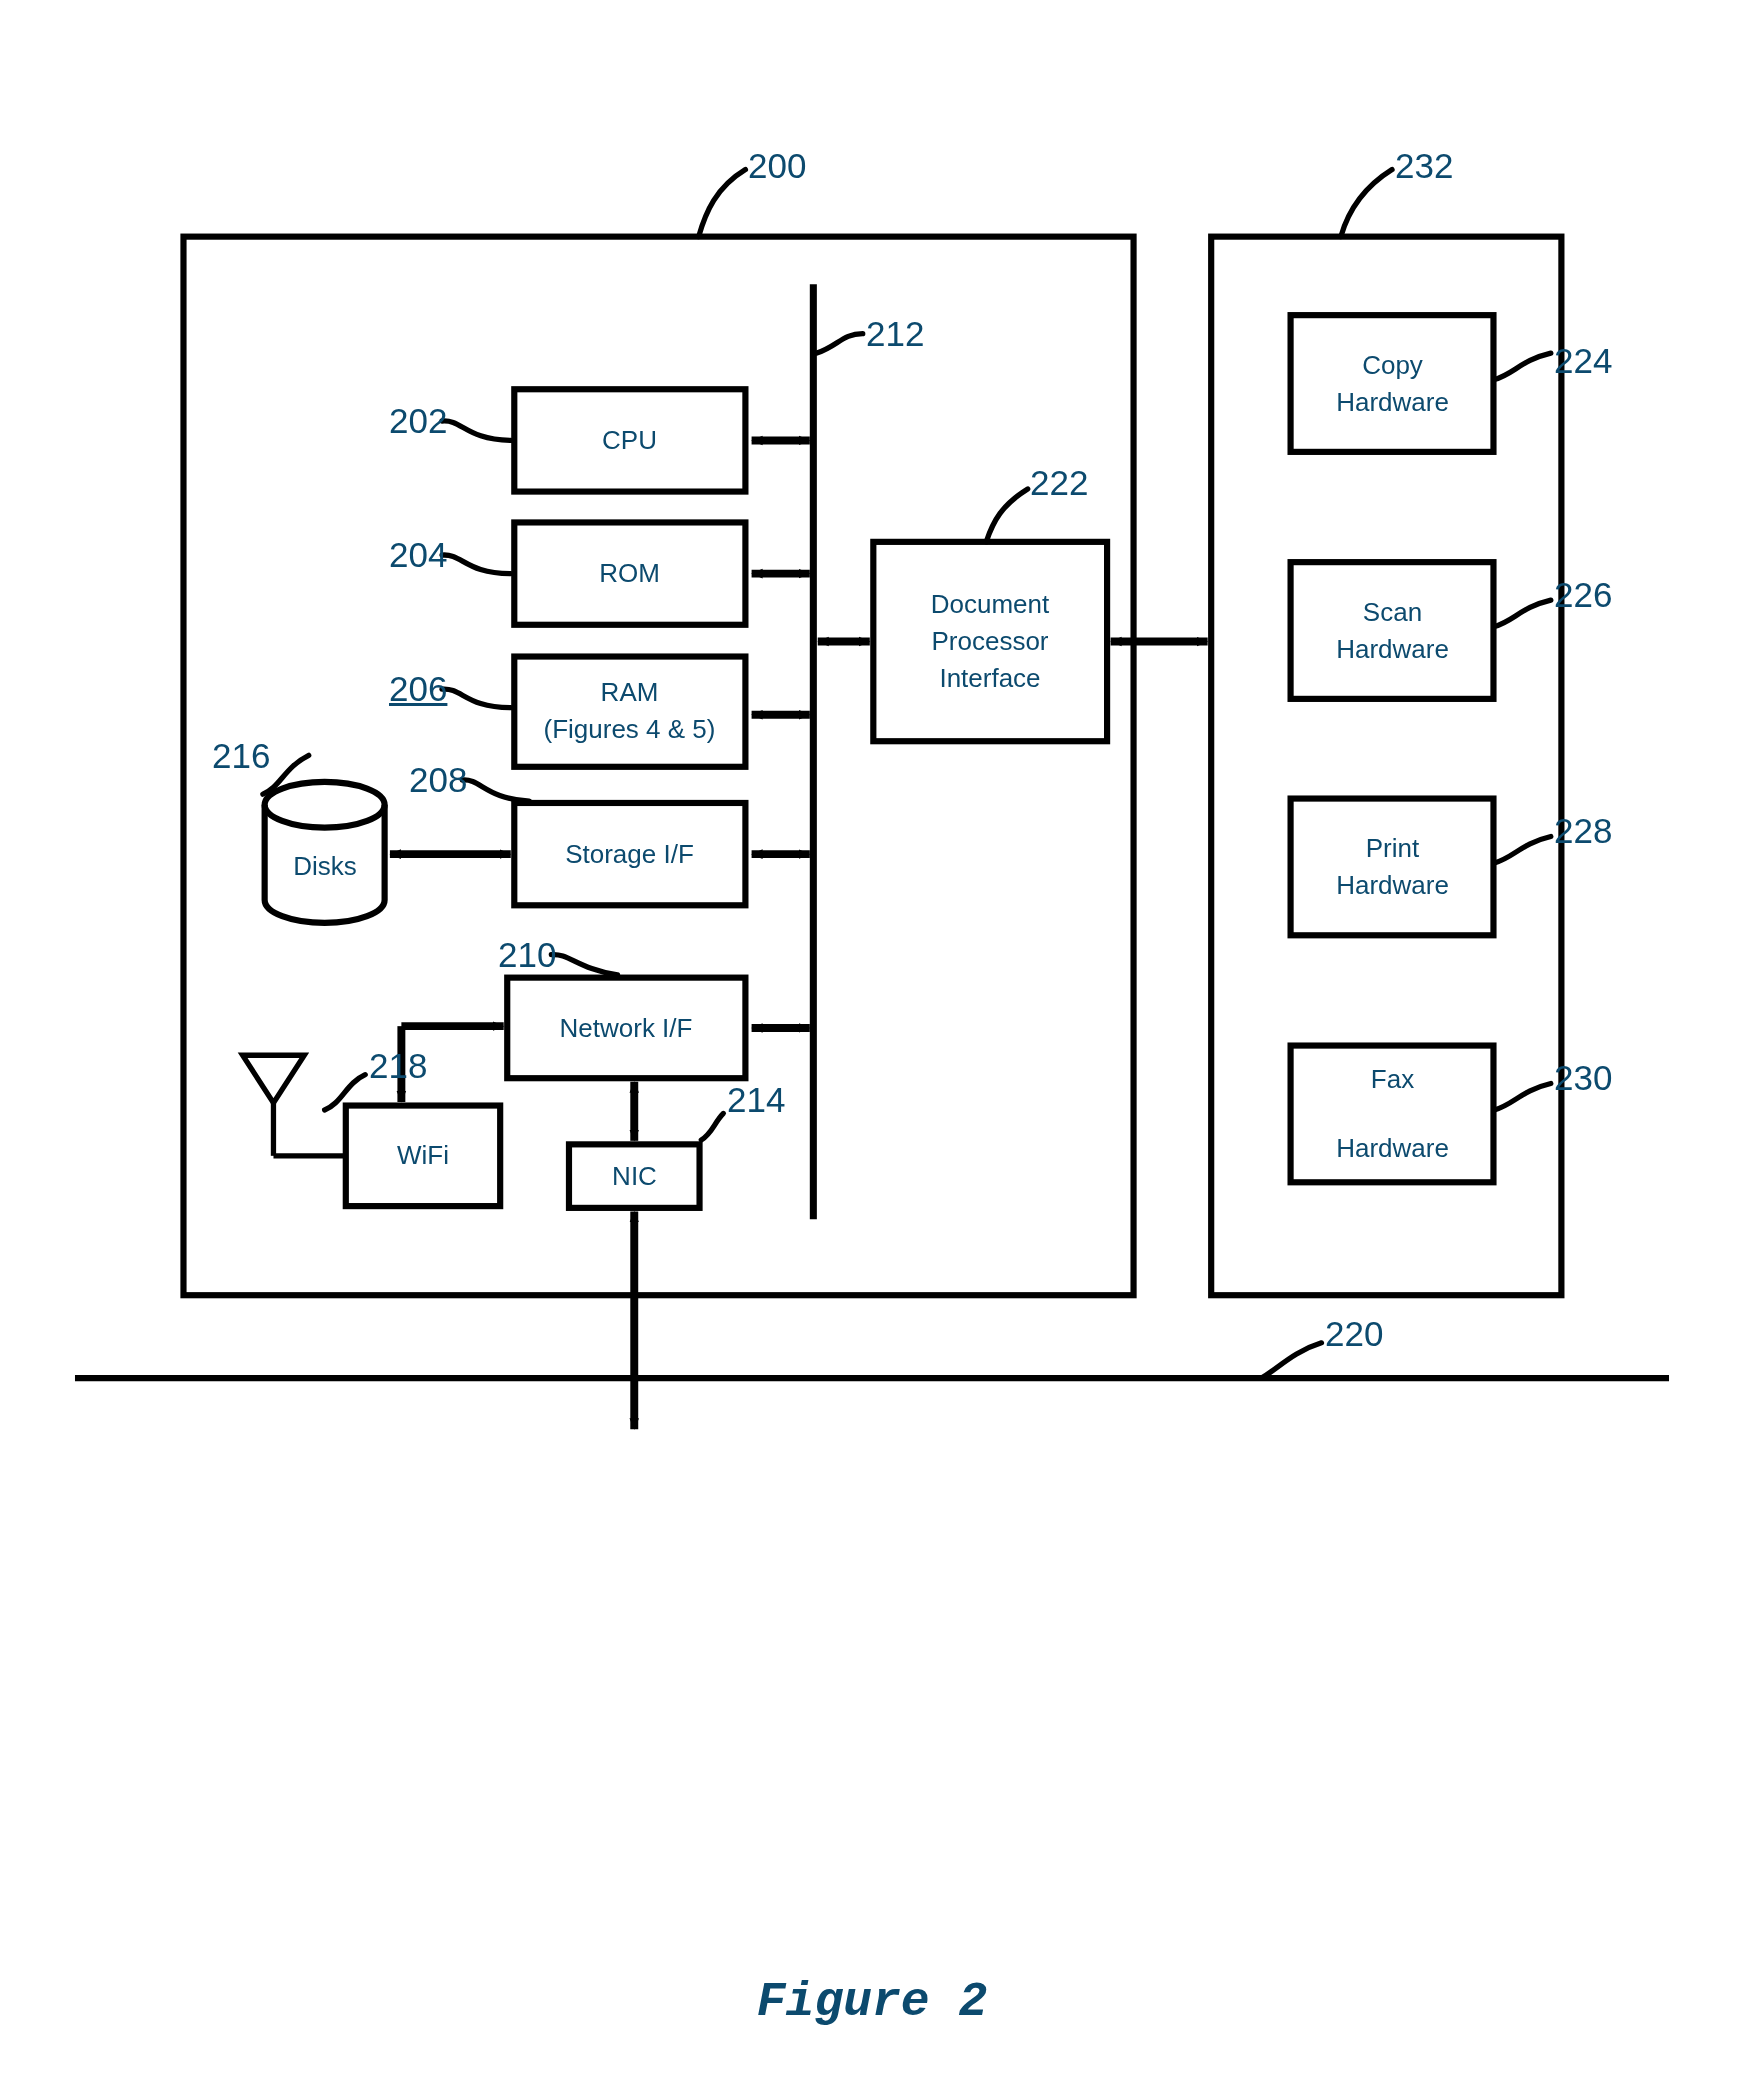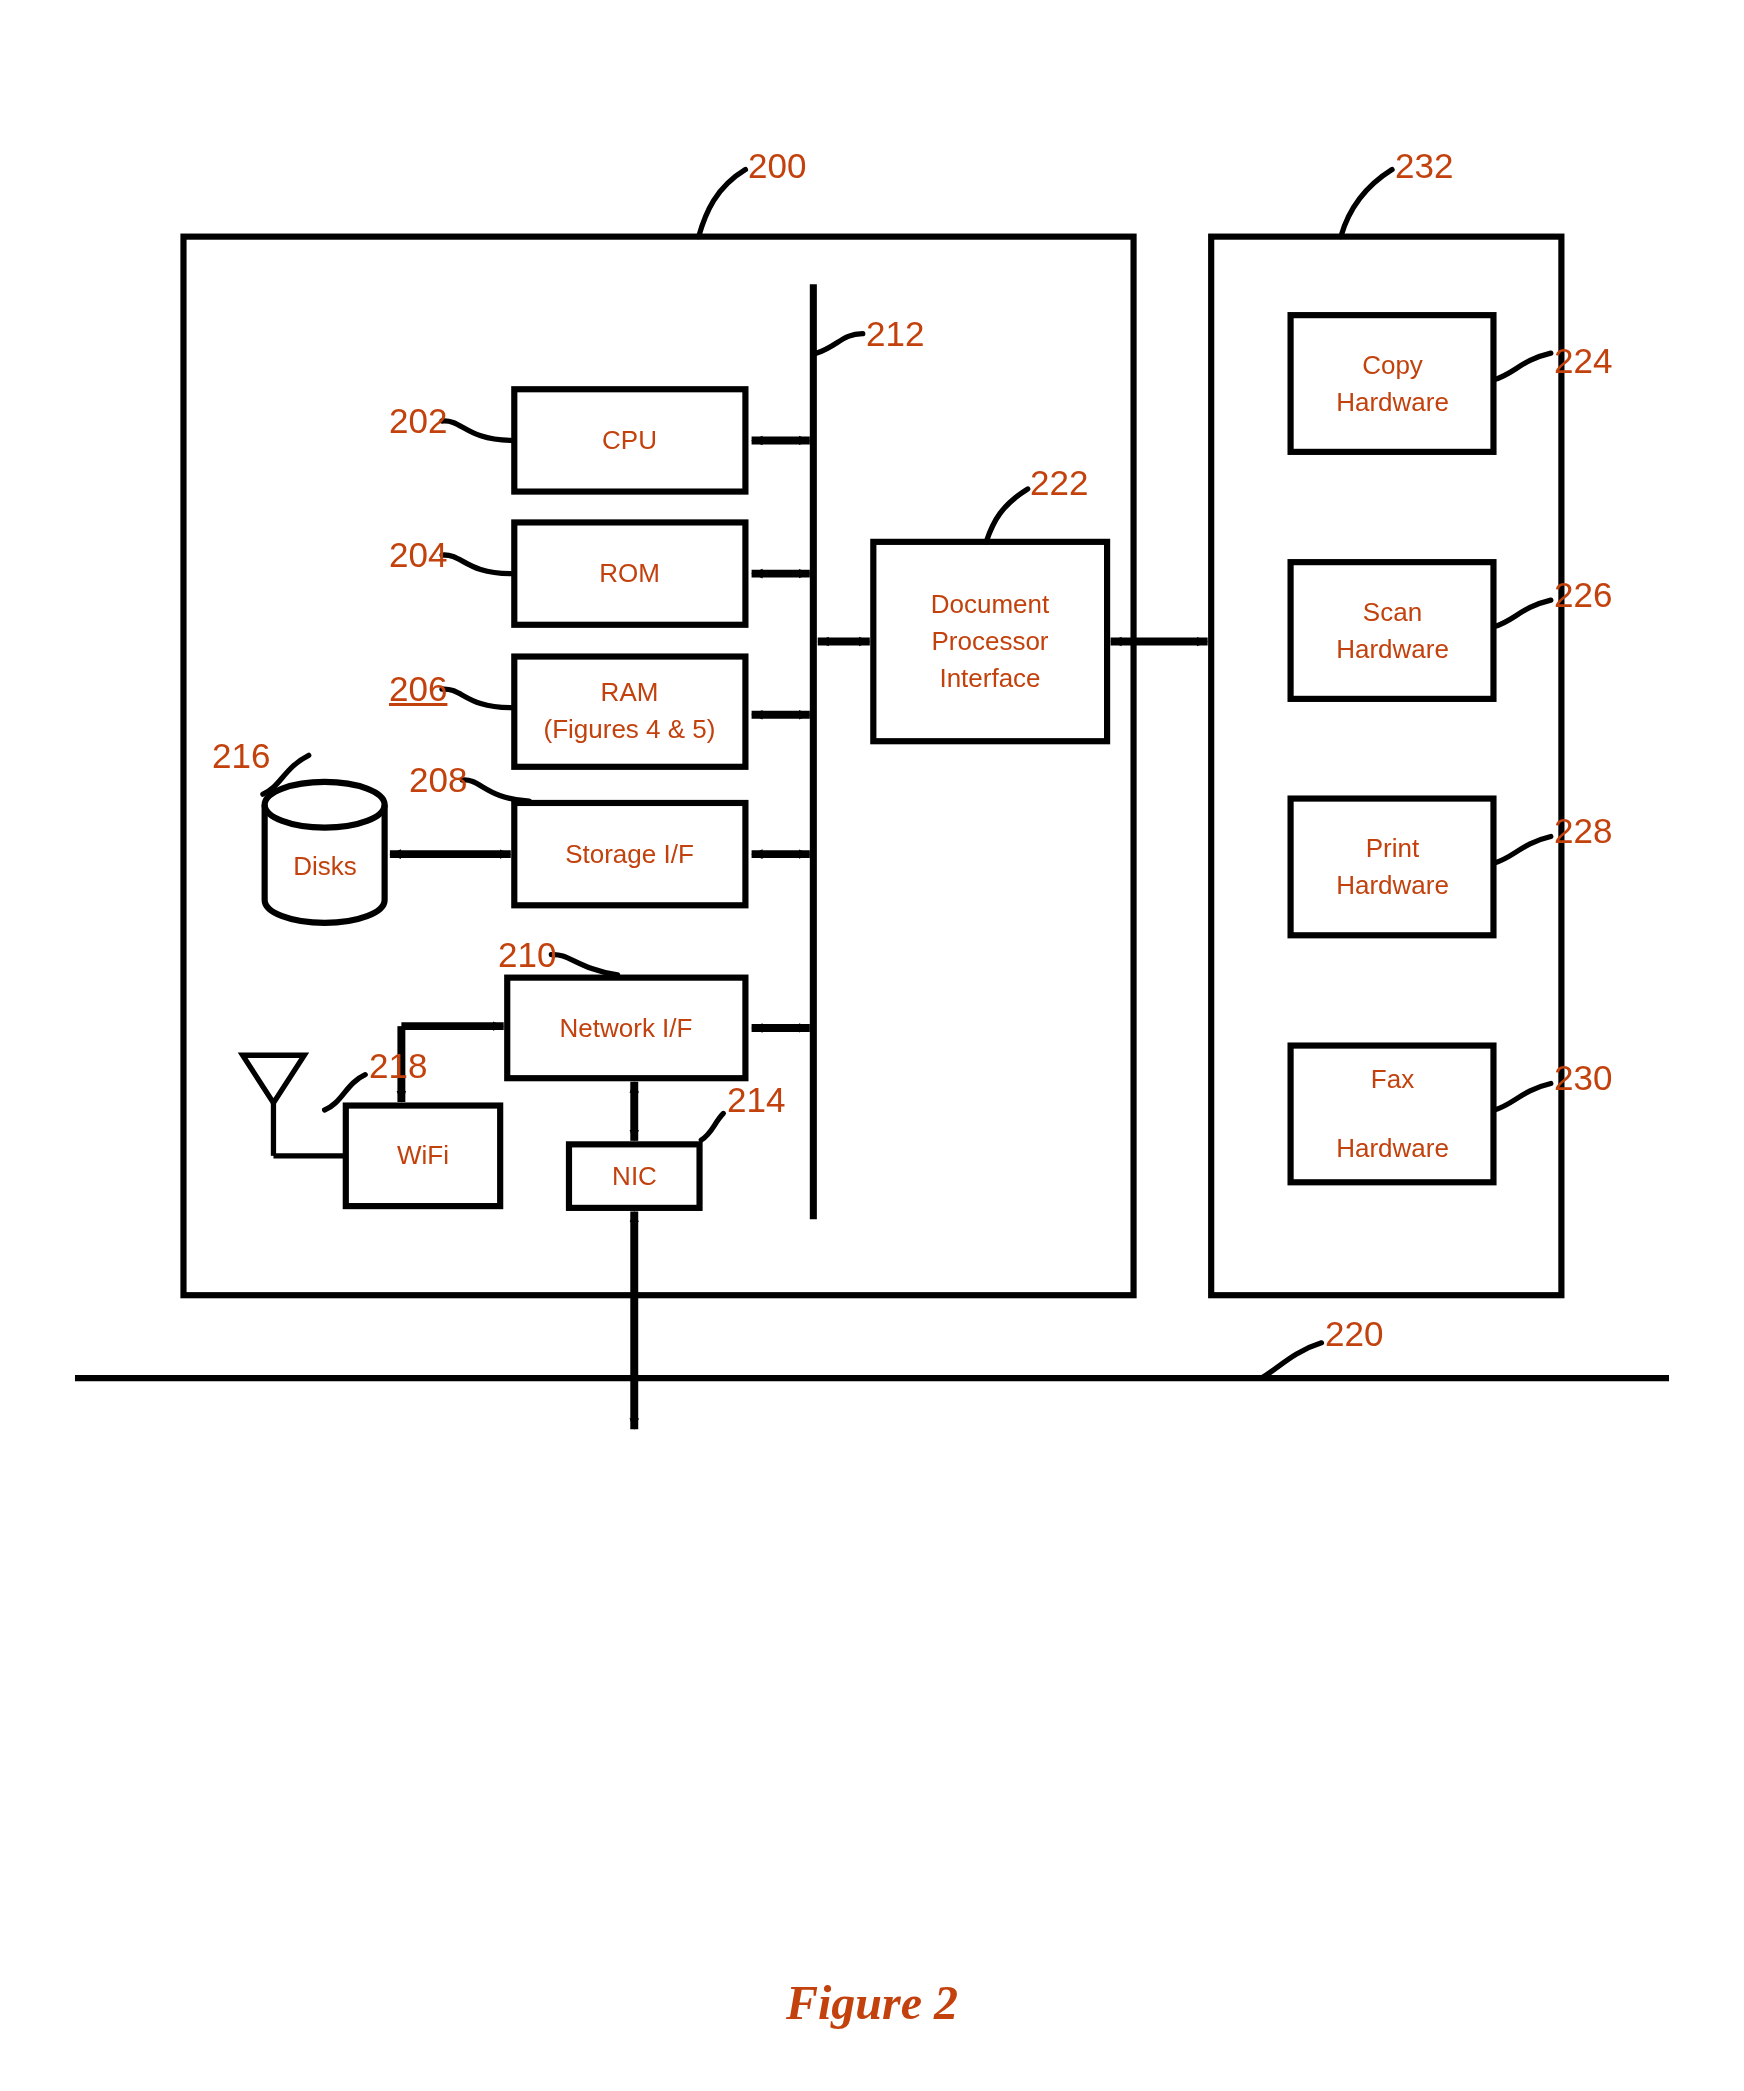--- a/index.html
+++ b/index.html
@@ -23,36 +23,36 @@
   svg.layer {
     position: absolute;
     left: 0; top: 0;
     width: 1744px;
     height: 2092px;
   }
   .box-label,
   .ref-label,
   .fig-caption {
     position: absolute;
-    color: #c2410c;
+    color: #0c4a6e;
     white-space: pre;
     text-align: center;
   }
   .box-label {
     font-size: 26px;
     line-height: 37px;
     letter-spacing: 0px;
   }
   .ref-label {
     font-size: 35px;
     line-height: 35px;
     letter-spacing: 0px;
   }
   .fig-caption {
-    font-family: Liberation Serif, serif;
+    font-family: Liberation Mono, monospace;
     font-style: italic;
     font-weight: bold;
     font-size: 48px;
     line-height: 53px;
   }
   .centered {
     display: flex;
     align-items: center;
     justify-content: center;
   }

